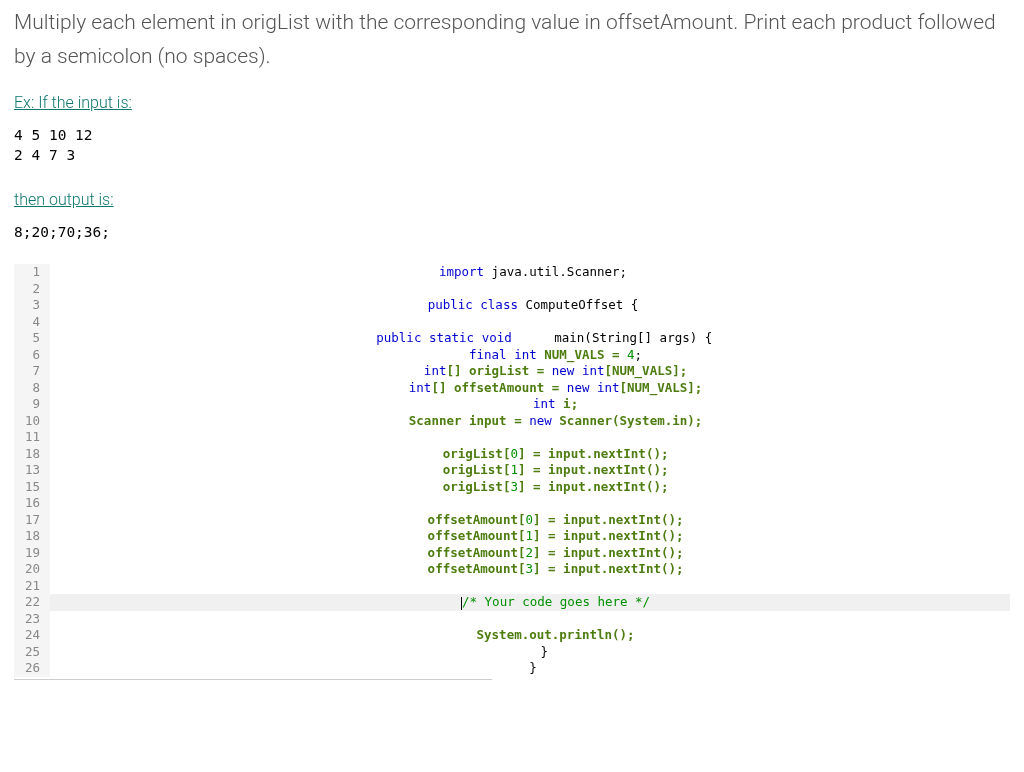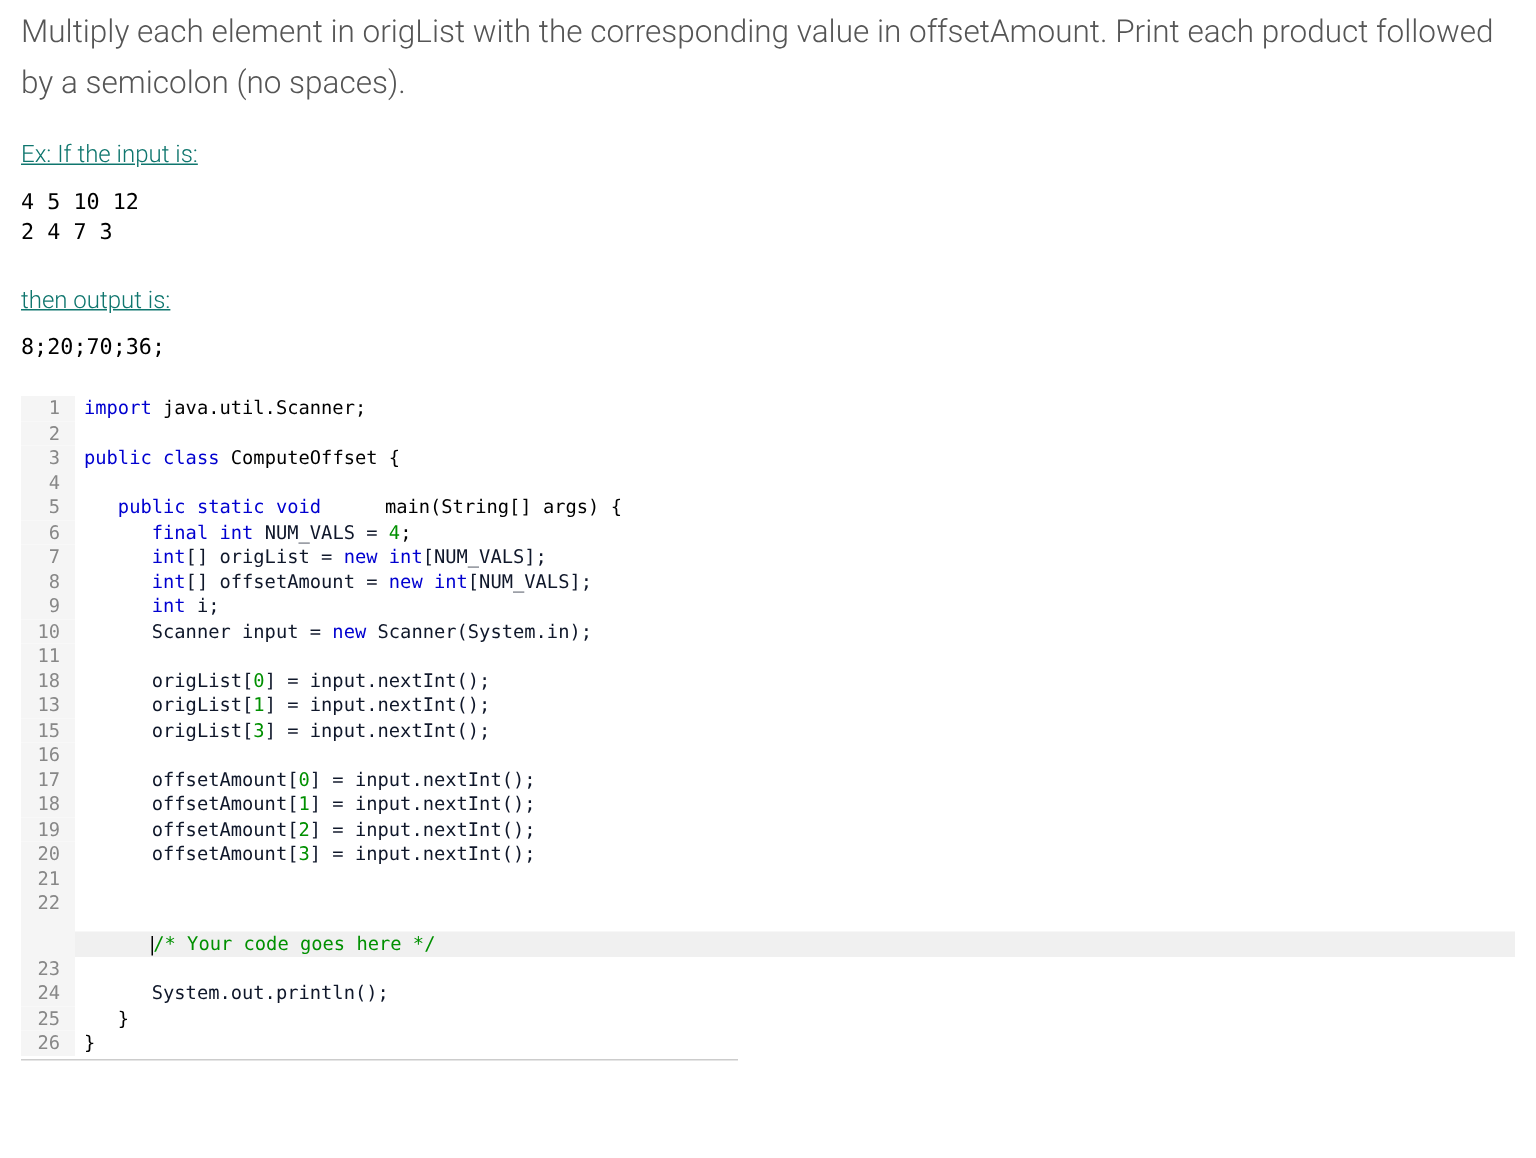--- a/index.html
+++ b/index.html
@@ -54,33 +54,33 @@
       padding-right: 10px;
       color: #888;
       background: #f5f5f5;
       user-select: none;
       flex-shrink: 0;
     }
     .code-content {
       padding-left: 6px;
       white-space: pre;
       flex-grow: 1;
+      text-align: center;
     }
     .highlight-line {
       background: #f0f0f0;
-      margin-top: 27px;
     }
     .kw { color: #0000d0; }
     .pkg { color: #000; }
     .cls { color: #000; }
     .method { color: #000; padding-left: 35px; }
     .num { color: #009000; }
     .comment { color: #009000; }
     .punc { color: #000; }
-    .var { color: #0f172a; }
+    .var { color: #4d7c0f; font-weight: bold; }
     .cursor {
       display: inline-block;
       width: 1px;
       height: 13px;
       background: #000;
       vertical-align: text-bottom;
       position: relative;
       top: 1px;
     }
     hr.bottom-line {

